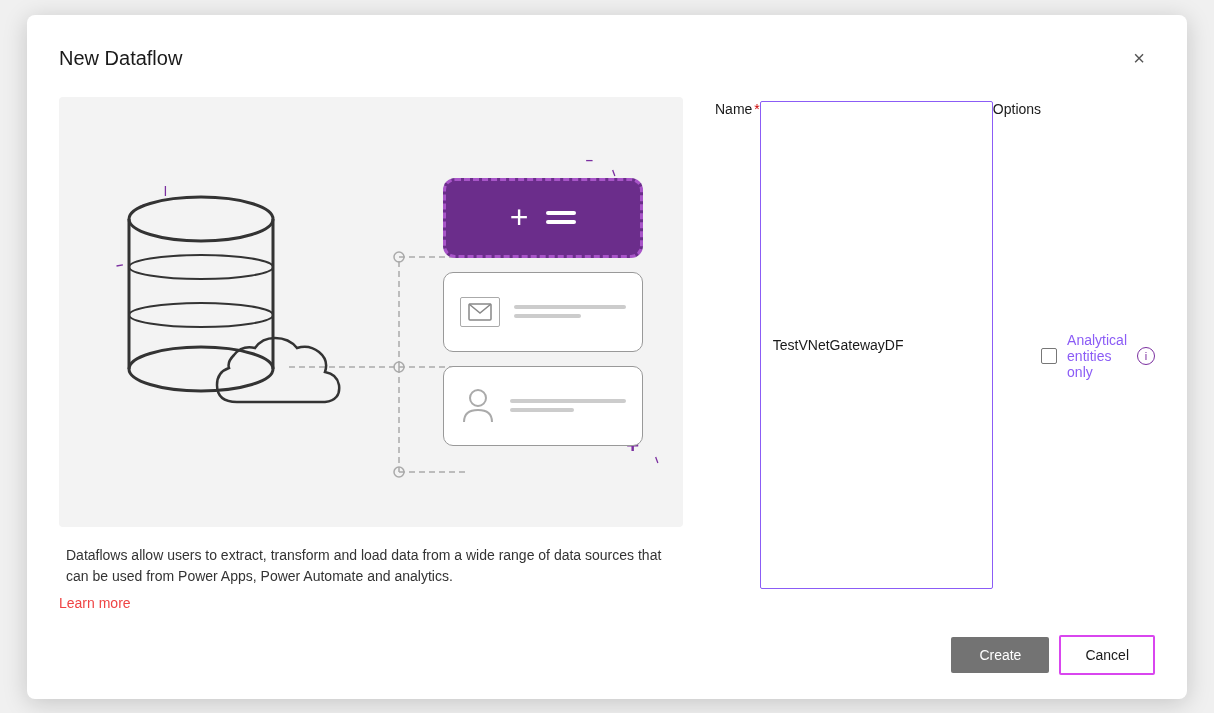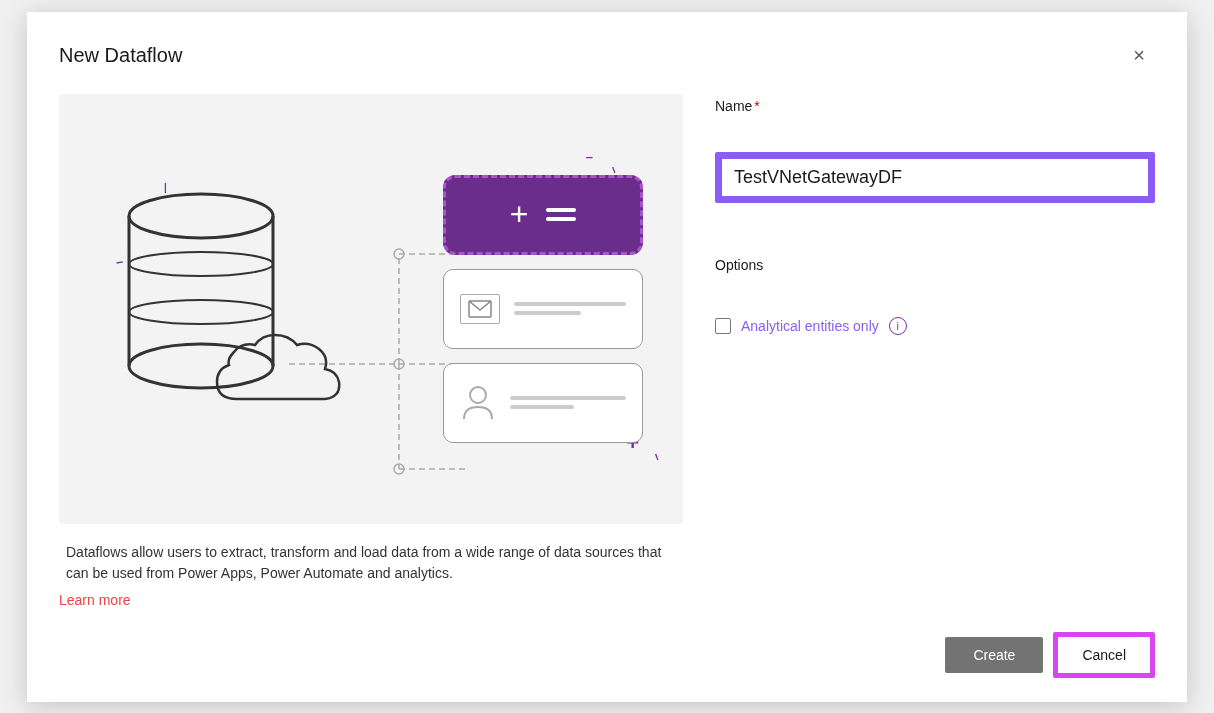--- a/index.html
+++ b/index.html
@@ -8,21 +8,21 @@
       display: flex;
       align-items: center;
       justify-content: center;
       min-height: 100vh;
       font-family: 'Segoe UI', sans-serif;
     }
     .dialog {
       background: #fff;
       width: 1160px;
       min-height: 670px;
-      border-radius: 0;
+      border-radius: 8px;
       box-shadow: 0 4px 24px rgba(0,0,0,0.18);
       display: flex;
       flex-direction: column;
       padding: 28px 32px 24px 32px;
       position: relative;
     }
     .dialog-header {
       display: flex;
       align-items: center;
       justify-content: space-between;
@@ -207,39 +207,38 @@
     .learn-more {
       color: #ef4444;
       font-size: 14px;
       text-decoration: none;
       cursor: pointer;
     }
     
     .right-panel {
       width: 440px;
       display: flex;
-      flex-direction: column;
+      flex-direction: row;
       padding-top: 4px;
-      gap: 32px;
     }
     .field-label {
       font-size: 14px;
       color: #1a1a1a;
       margin-bottom: 6px;
     }
     .required-star {
       color: #c00;
       margin-left: 2px;
     }
     .name-input {
       width: 100%;
-      border: 7px solid #8b5cf6;
+      border: 1px solid #8b5cf6;
       border-radius: 2px;
       padding: 8px 12px;
-      font-size: 18px;
+      font-size: 14px;
       color: #1a1a1a;
       outline: none;
       margin-bottom: 22px;
     }
     .options-label {
       font-size: 14px;
       color: #1a1a1a;
       margin-bottom: 12px;
     }
     .checkbox-row {
@@ -287,21 +286,21 @@
       border: none;
       border-radius: 2px;
       padding: 10px 28px;
       font-size: 14px;
       cursor: pointer;
       font-family: 'Segoe UI', sans-serif;
     }
     .btn-cancel {
       background: #fff;
       color: #1a1a1a;
-      border: 5px solid #d946ef;
+      border: 2px solid #d946ef;
       border-radius: 2px;
       padding: 10px 24px;
       font-size: 14px;
       cursor: pointer;
       font-family: 'Segoe UI', sans-serif;
     }
   </style>
 </head>
 <body>
 

